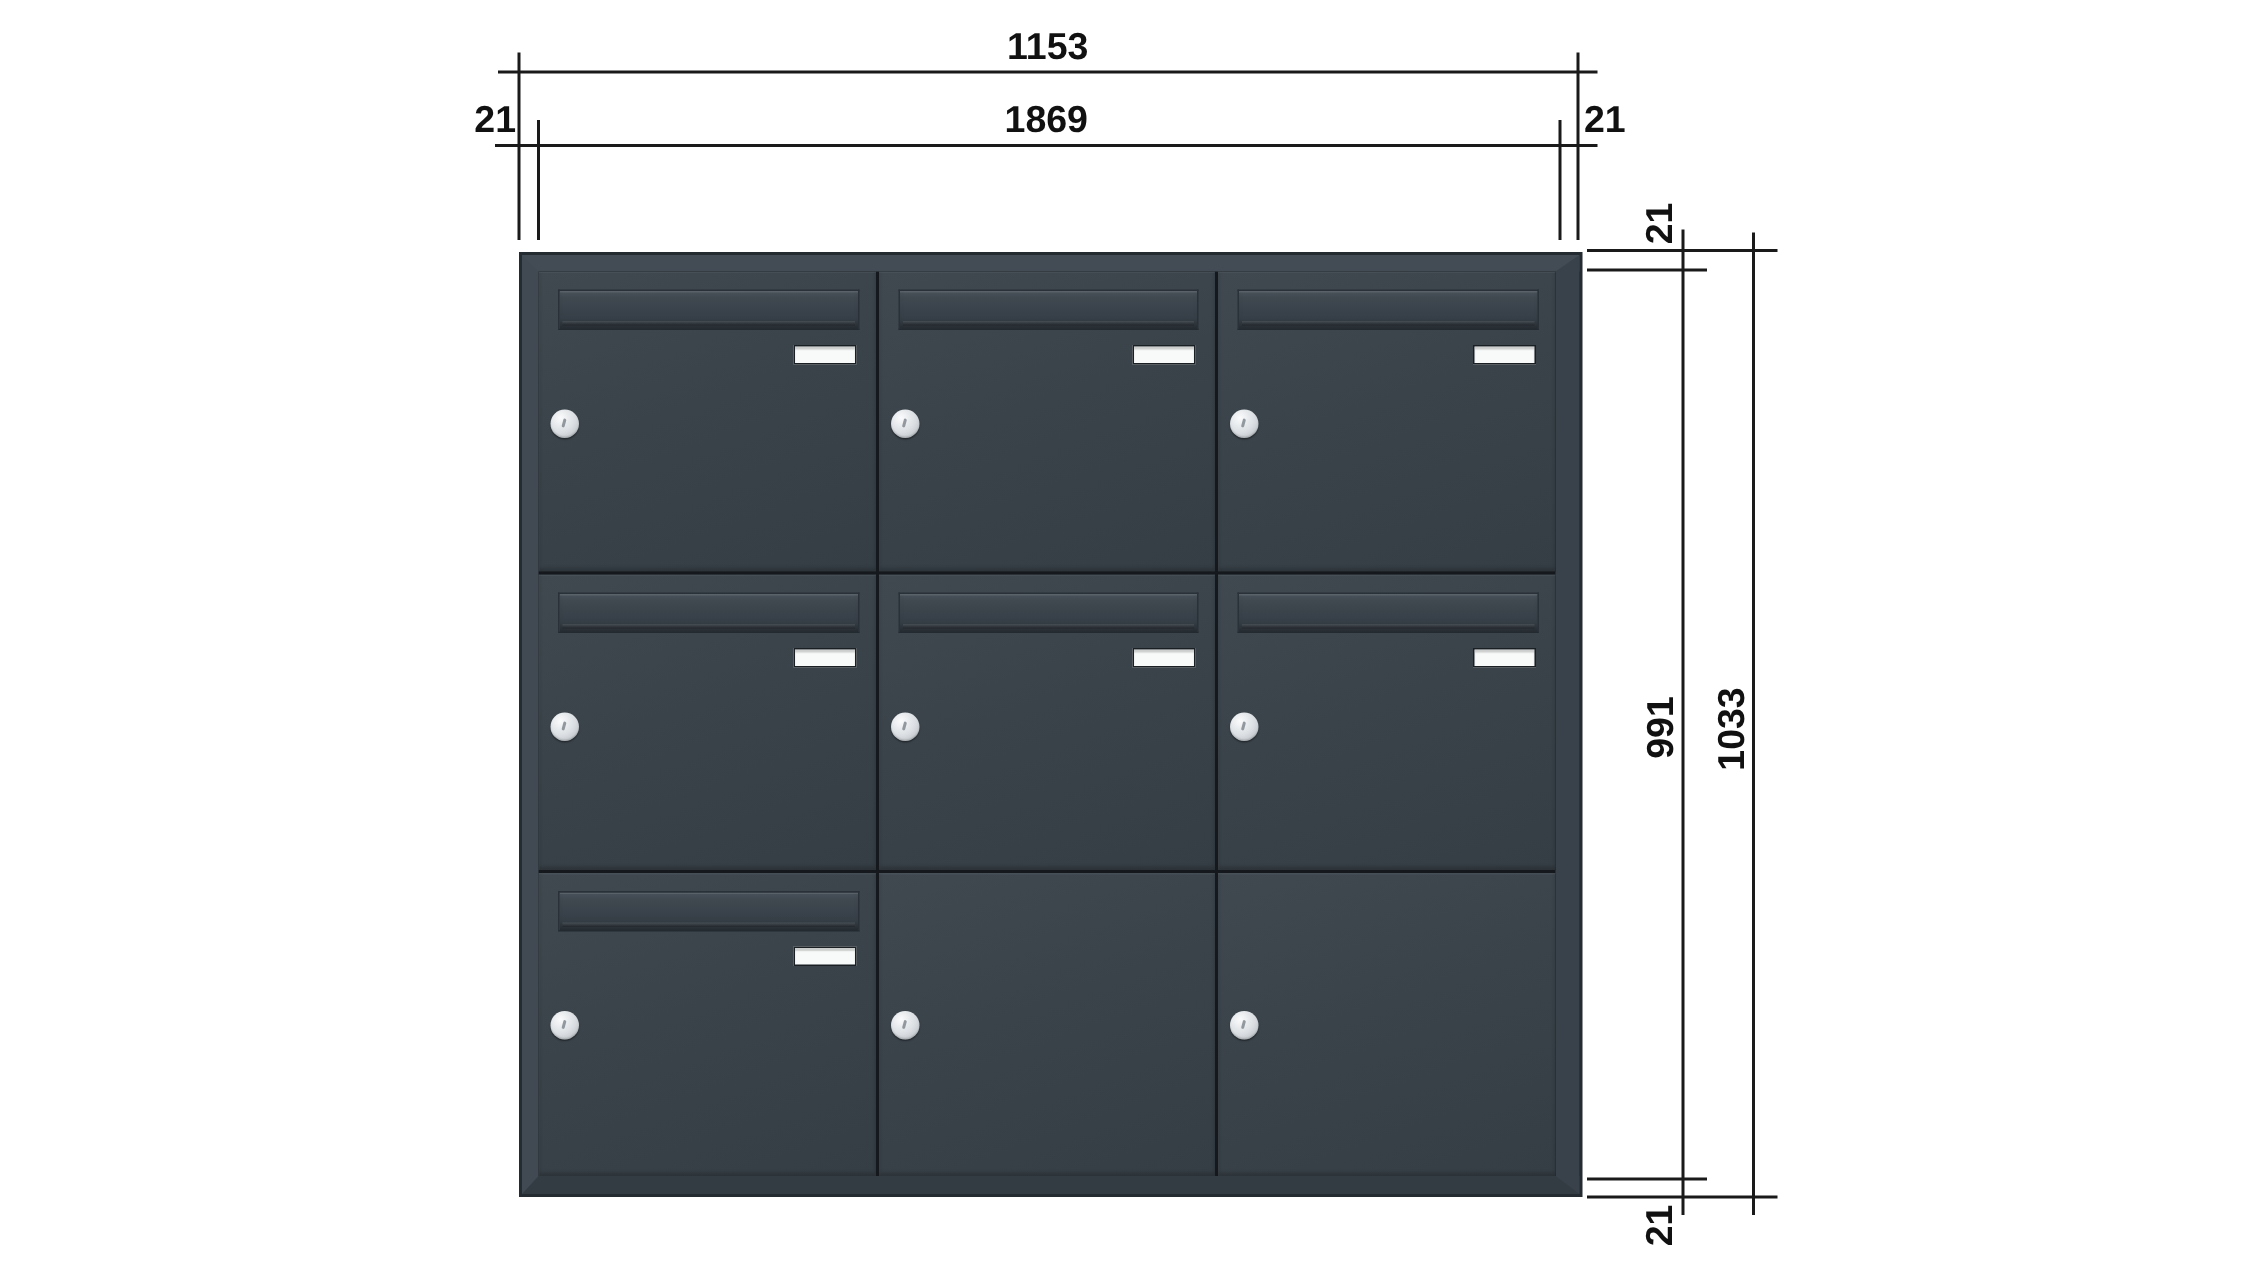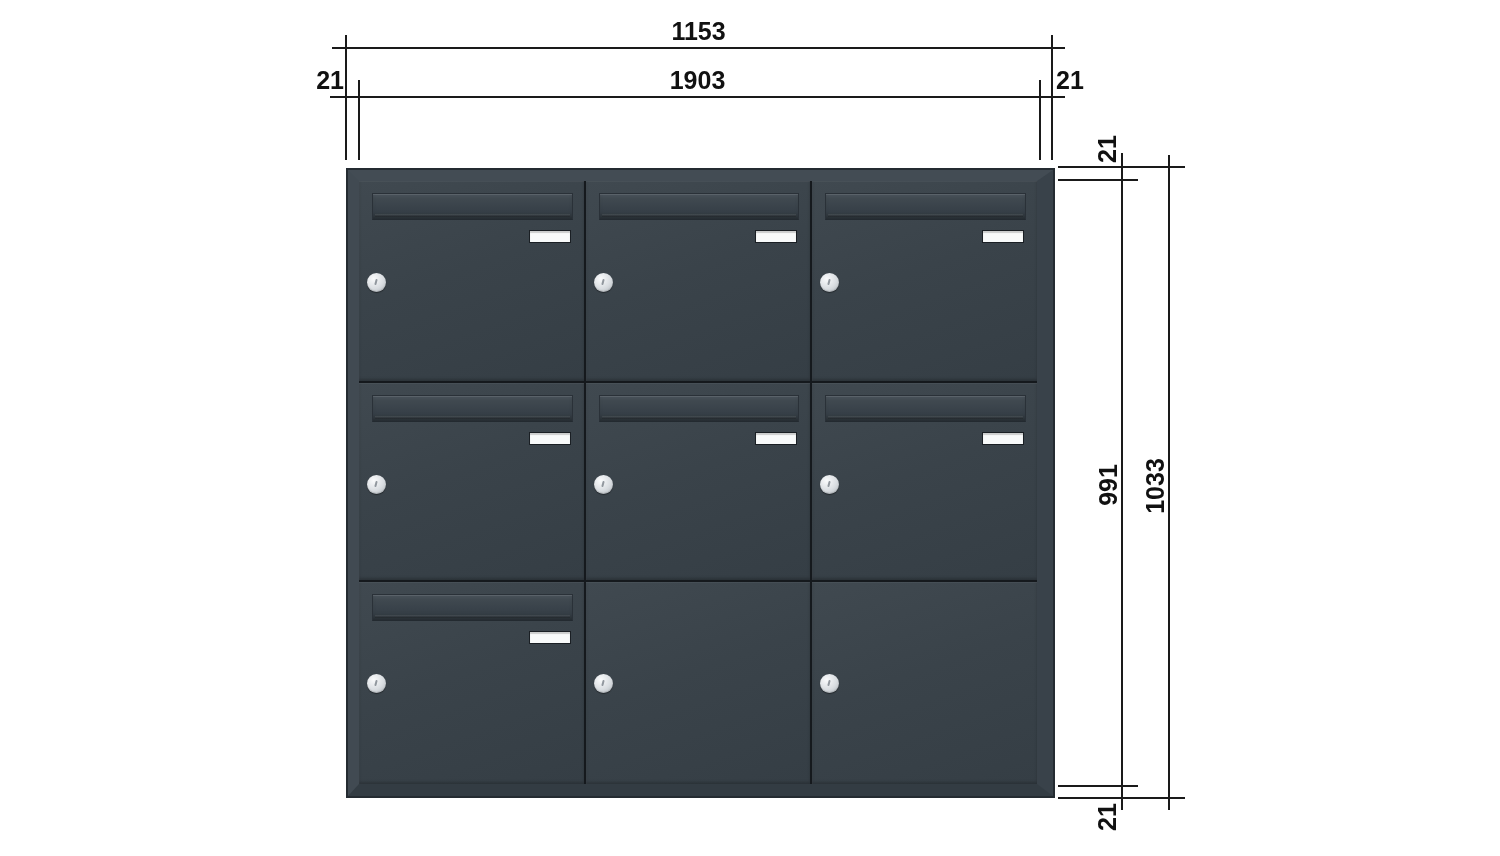--- a/index.html
+++ b/index.html
@@ -45,21 +45,21 @@
 </style>
 </head>
 <body>
 
 <div class="stage">
 
   <div class="dline" style="left:332px;top:47px;width:733px;height:2px;"></div>
   <div class="dlab center" style="left:332px;top:19px;width:733px;">1153</div>
 
   <div class="dline" style="left:330px;top:96px;width:735px;height:2px;"></div>
-  <div class="dlab center" style="left:330px;top:68px;width:735px;">1903</div>
+  <div class="dlab center" style="left:330px;top:68px;width:735px;">1869</div>
 
   <div class="dlab" style="left:292px;top:68px;width:52px;text-align:right;">21</div>
   <div class="dlab" style="left:1056px;top:68px;width:60px;text-align:left;">21</div>
 
   <div class="dline" style="left:345px;top:35px;width:2px;height:125px;"></div>
   <div class="dline" style="left:358px;top:80px;width:2px;height:80px;"></div>
   <div class="dline" style="left:1039px;top:80px;width:2px;height:80px;"></div>
   <div class="dline" style="left:1051px;top:35px;width:2px;height:125px;"></div>
 
   <div class="dline" style="left:1121px;top:153px;width:2px;height:657px;"></div>

